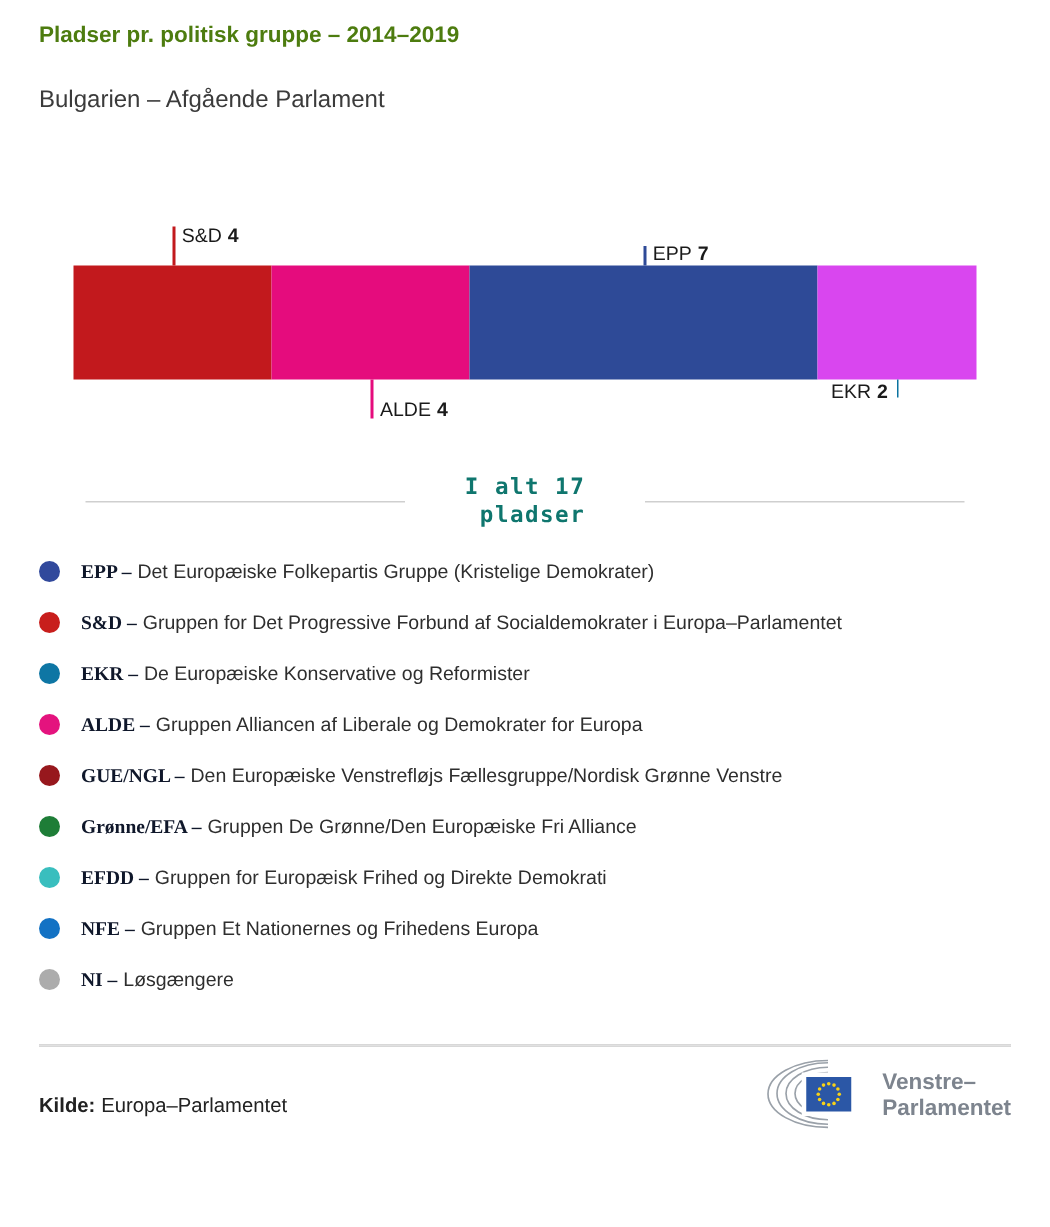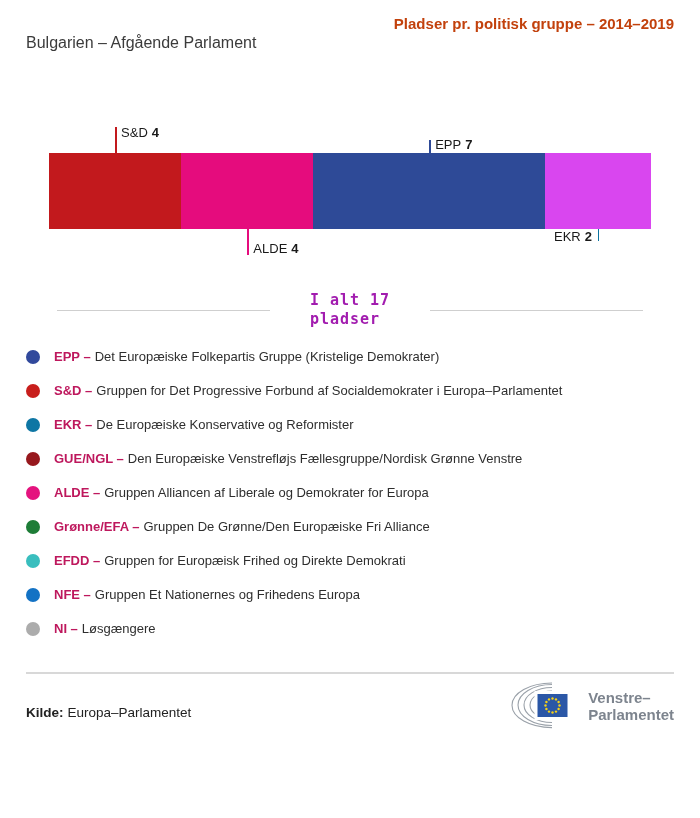--- a/index.html
+++ b/index.html
@@ -4,22 +4,22 @@
 <style>
   * { box-sizing: border-box; }
   html,body { margin:0; padding:0; }
   body {
     width:700px; height:818px; background:#ffffff;
     font-family:"Liberation Sans", sans-serif; color:#1a1a1a;
     overflow:hidden;
   }
   .page { padding:0 26px; position:relative; height:818px; }
 
-  .title { padding-top:15px; font-size:15px; font-weight:bold; color:#c2410c; line-height:18px;text-align:right; }
-  .subtitle { margin-top:0; font-size:16px; font-weight:normal; color:#3b3b3b; line-height:20px; }
+  .title { padding-top:15px; font-size:15px; font-weight:bold; color:#4d7c0f; line-height:18px; }
+  .subtitle { margin-top:24px; font-size:16px; font-weight:normal; color:#3b3b3b; line-height:20px; }
 
   
   .chart { margin:16px 23px; }
   .bar { display:flex; height:76px; margin-top:100px; }
   .seg { position:relative; flex-grow:1; flex-basis:0; background:#ccc; }
   .tick { position:absolute; left:50%; width:1.5px; background:var(--seg-color,#888); }
   .seg-above .tick { bottom:100%; }
   .seg-below .tick { top:100%; }
   .seg-0 .tick { height:26px; }
   .seg-1 .tick { height:26px; }
@@ -29,32 +29,32 @@
   .seg-label b { margin-left:4px; font-weight:bold; }
   .seg-0 .seg-label { bottom:calc(100% + 13px); left:calc(50% + 6px); }
   .seg-2 .seg-label { bottom:calc(100% + 1px);  left:calc(50% + 6px); }
   .seg-1 .seg-label { top:calc(100% + 13px);    left:calc(50% + 6px); }
   .seg-3 .seg-label { top:calc(100% + 1px);     right:calc(50% + 6px); }
 
   
   .total-row { display:flex; align-items:center; margin:62px 31px 0 31px; }
   .total-rule { flex:1; height:1px; background:#cfcfcf; }
   .total-text {
-    padding:0 40px; text-align:left;
+    padding:0 40px; text-align:right;
     font-family:"DejaVu Sans Mono", monospace; font-weight:bold;
-    font-size:15px; line-height:19px; letter-spacing:1px; color:#a21caf;
+    font-size:15px; line-height:19px; letter-spacing:1px; color:#0f766e;
   }
 
   
   .section-heading { margin-top:1px; font-size:15px; font-weight:bold; color:#161616; line-height:17px; }
   .legend { margin-top:11px; }
   .legend-row { display:flex; align-items:center; height:34px; }
   .dot { width:14px; height:14px; border-radius:50%; flex:none; margin-right:14px; background:#999; }
   .legend-text { font-size:13px; color:#2e2e2e; line-height:16px; }
-  .legend-text .abbr { font-weight:bold; color:#be185d; margin-right:4px; }
+  .legend-text .abbr { font-weight:bold; color:#0f172a; margin-right:4px;font-family:Liberation Serif, serif; }
 
   
   .divider { height:1px; background:#d8d8d8; }
   .div-top { margin-top:26px; }
   .footnote { padding:9px 0 10px 0; font-size:12.5px; color:#3a3a3a; line-height:20px; max-width:650px; }
   .footer { display:flex; justify-content:space-between; align-items:center; margin-top:8px; }
   .source { align-self:flex-end; margin-bottom:10px; font-size:13.5px; color:#222; }
   .source .src-label { font-weight:bold; margin-right:4px; }
   .logo { display:flex; align-items:center; }
   .logo-text { margin-left:9px; font-size:15px; font-weight:bold; color:#7d848e; line-height:17px; }
@@ -110,26 +110,26 @@
     </div>
     <div class="legend-row">
       <span class="dot" style="background: rgb(200, 30, 28);"></span>
       <span class="legend-text"><span class="abbr">S&amp;D –</span><span>Gruppen for Det Progressive Forbund af Socialdemokrater i Europa–Parlamentet</span></span>
     </div>
     <div class="legend-row">
       <span class="dot" style="background: rgb(14, 118, 164);"></span>
       <span class="legend-text"><span class="abbr">EKR –</span><span>De Europæiske Konservative og Reformister</span></span>
     </div>
     <div class="legend-row">
+      <span class="dot" style="background: rgb(228, 19, 126);"></span>
+      <span class="legend-text"><span class="abbr">ALDE –</span><span>Gruppen Alliancen af Liberale og Demokrater for Europa</span></span>
+    </div>
+    <div class="legend-row">
       <span class="dot" style="background: rgb(151, 24, 29);"></span>
       <span class="legend-text"><span class="abbr">GUE/NGL –</span><span>Den Europæiske Venstrefløjs Fællesgruppe/Nordisk Grønne Venstre</span></span>
-    </div>
-    <div class="legend-row">
-      <span class="dot" style="background: rgb(228, 19, 126);"></span>
-      <span class="legend-text"><span class="abbr">ALDE –</span><span>Gruppen Alliancen af Liberale og Demokrater for Europa</span></span>
     </div>
     <div class="legend-row">
       <span class="dot" style="background: rgb(30, 125, 55);"></span>
       <span class="legend-text"><span class="abbr">Grønne/EFA –</span><span>Gruppen De Grønne/Den Europæiske Fri Alliance</span></span>
     </div>
     <div class="legend-row">
       <span class="dot" style="background: rgb(57, 190, 190);"></span>
       <span class="legend-text"><span class="abbr">EFDD –</span><span>Gruppen for Europæisk Frihed og Direkte Demokrati</span></span>
     </div>
     <div class="legend-row">

